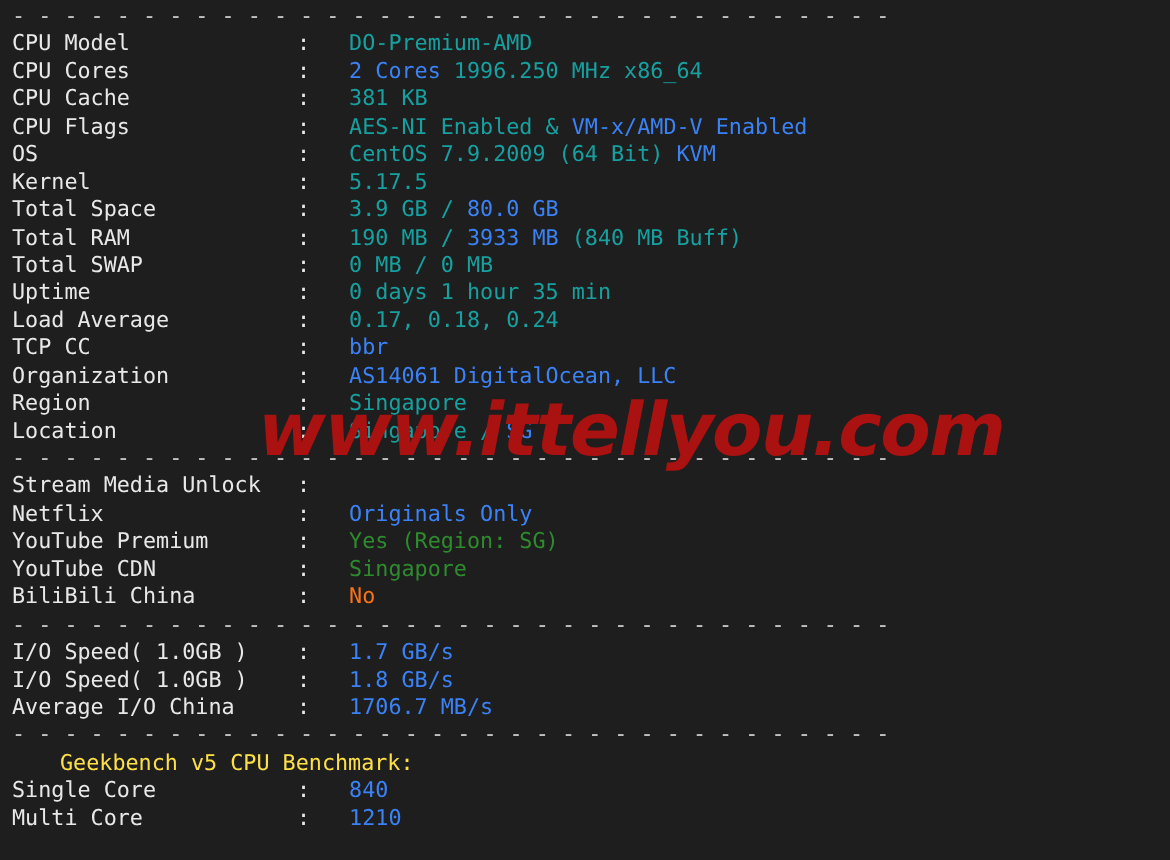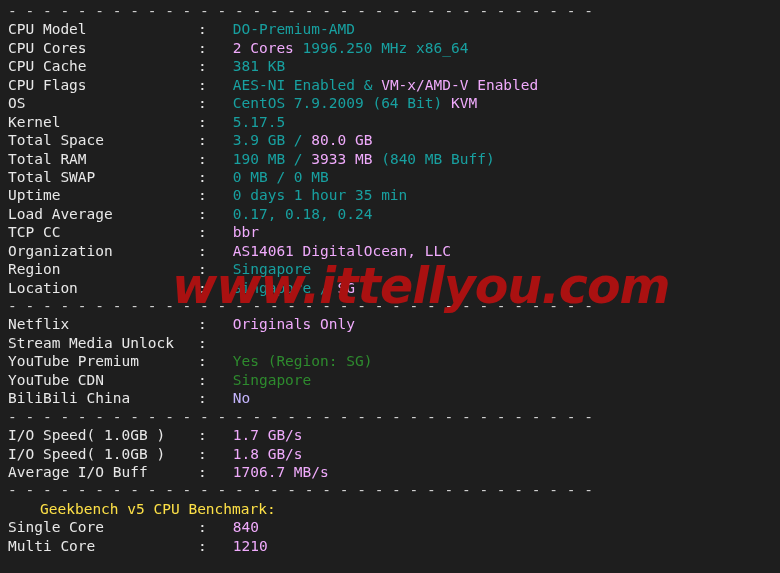--- a/index.html
+++ b/index.html
@@ -65,23 +65,23 @@
     width: 190px;
     text-align: left;
     padding-right: 10px;
     box-sizing: border-box;
   }
   .colon {
     color: #e8e8e8;
   }
   .val { padding-left: 6px; margin-left: 20px; }
   .c-cyan   { color: #18a0a0; }
-  .c-yellow { color: #f0abfc; }
+  .c-yellow { color: #3b82f6; }
   .c-green  { color: #2e8b2e; }
-  .c-red    { color: #c4b5fd; }
+  .c-red    { color: #f97316; }
   .plain-line {
     color: #fde047;
     padding-left: 40px;
   }
   #watermark {
     position: absolute;
     left: 172px;
     top: 258px;
     font-family: "DejaVu Sans", "Liberation Sans", sans-serif;
     font-size: 49px;
@@ -115,33 +115,33 @@
         <div class="line"><span class="lbl">Load Average</span><span class="colon">:</span><span class="val"><span class="c-cyan">0.17, 0.18, 0.24</span></span></div>
         <div class="line"><span class="lbl">TCP CC</span><span class="colon">:</span><span class="val"><span class="c-yellow">bbr</span></span></div>
         <div class="line"><span class="lbl">Organization</span><span class="colon">:</span><span class="val"><span class="c-yellow">AS14061 DigitalOcean, LLC</span></span></div>
         <div class="line"><span class="lbl">Region</span><span class="colon">:</span><span class="val"><span class="c-cyan">Singapore</span></span></div>
         <div class="line"><span class="lbl">Location</span><span class="colon">:</span><span class="val"><span class="c-cyan">Singapore</span><span class="c-cyan"> / </span><span class="c-yellow">SG</span></span></div>
       </div>
 
     <div class="sep"><span>- - - - - - - - - - - - - - - - - - - - - - - - - - - - - - - - - - - - - - - - - - - - - - - - - - - - - - - - - - - - </span></div>
 
     <div id="sec-stream">
+        <div class="line"><span class="lbl">Stream Media Unlock</span><span class="colon">:</span><span class="val"></span></div>
         <div class="line"><span class="lbl">Netflix</span><span class="colon">:</span><span class="val"><span class="c-yellow">Originals Only</span></span></div>
-        <div class="line"><span class="lbl">Stream Media Unlock</span><span class="colon">:</span><span class="val"></span></div>
         <div class="line"><span class="lbl">YouTube Premium</span><span class="colon">:</span><span class="val"><span class="c-green">Yes (Region: SG)</span></span></div>
         <div class="line"><span class="lbl">YouTube CDN</span><span class="colon">:</span><span class="val"><span class="c-green">Singapore</span></span></div>
         <div class="line"><span class="lbl">BiliBili China</span><span class="colon">:</span><span class="val"><span class="c-red">No</span></span></div>
       </div>
 
     <div class="sep"><span>- - - - - - - - - - - - - - - - - - - - - - - - - - - - - - - - - - - - - - - - - - - - - - - - - - - - - - - - - - - - </span></div>
 
     <div id="sec-io">
         <div class="line"><span class="lbl">I/O Speed( 1.0GB )</span><span class="colon">:</span><span class="val"><span class="c-yellow">1.7 GB/s</span></span></div>
         <div class="line"><span class="lbl">I/O Speed( 1.0GB )</span><span class="colon">:</span><span class="val"><span class="c-yellow">1.8 GB/s</span></span></div>
-        <div class="line"><span class="lbl">Average I/O Buff</span><span class="colon">:</span><span class="val"><span class="c-yellow">1706.7 MB/s</span></span></div>
+        <div class="line"><span class="lbl">Average I/O China</span><span class="colon">:</span><span class="val"><span class="c-yellow">1706.7 MB/s</span></span></div>
       </div>
 
     <div class="sep"><span>- - - - - - - - - - - - - - - - - - - - - - - - - - - - - - - - - - - - - - - - - - - - - - - - - - - - - - - - - - - - </span></div>
 
     <div id="sec-geek">
         <div class="line plain-line">Geekbench v5 CPU Benchmark:</div>
         <div class="line"><span class="lbl-indent">Single Core</span><span class="colon">:</span><span class="val"><span class="c-yellow">840</span></span></div>
         <div class="line"><span class="lbl-indent">Multi Core</span><span class="colon">:</span><span class="val"><span class="c-yellow">1210</span></span></div>
       </div>
 

